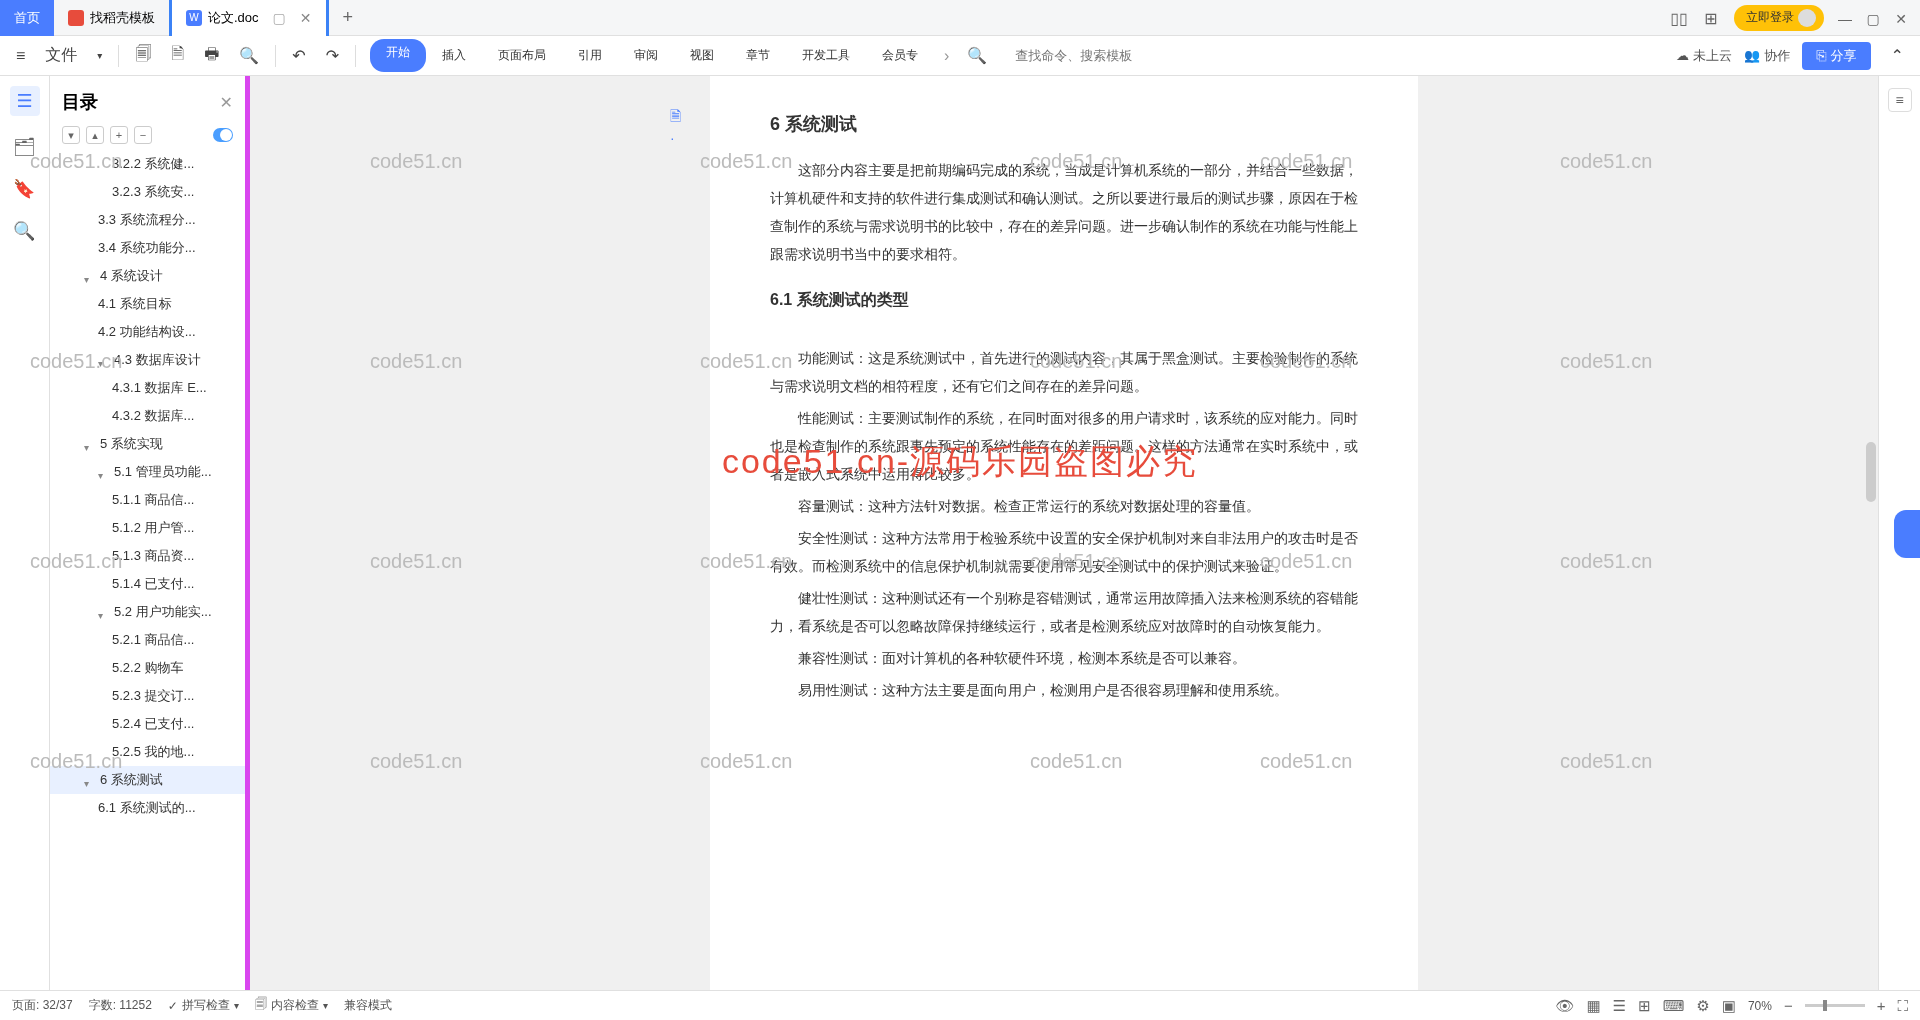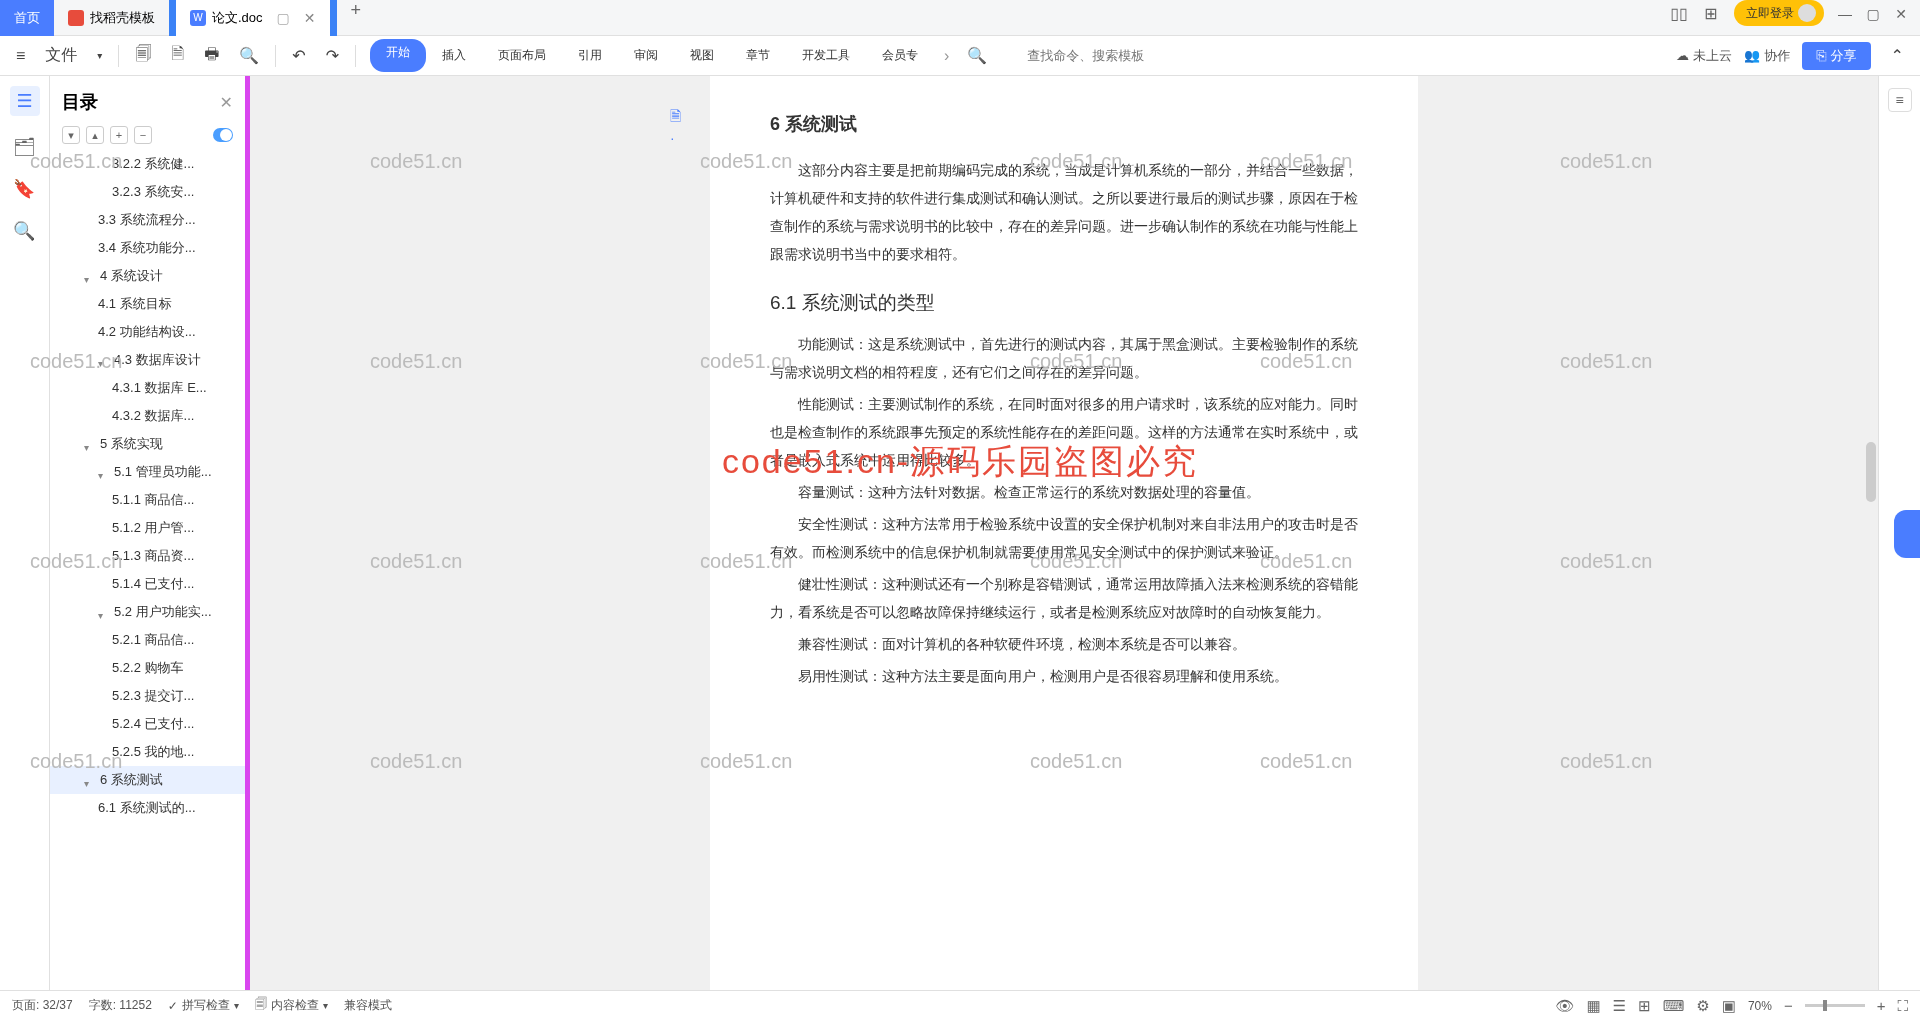--- a/index.html
+++ b/index.html
@@ -1,39 +1,39 @@
 <!DOCTYPE html>
 <html><head>
 <meta charset="utf-8">
 <style>
 *{margin:0;padding:0;box-sizing:border-box;font-family:"Microsoft YaHei",Arial,sans-serif}
 body{background:#fff;overflow:hidden;height:1020px;width:1920px;position:relative}
-.titlebar{height:36px;display:flex;align-items:flex-start;background:#f5f6f7;border-bottom:1px solid #e0e0e0}
-.tab{height:36px;display:flex;align-items:center;padding:0 14px;font-size:13px;cursor:pointer;gap:6px;border-right:7px solid #3b82f6}
+.titlebar{height:36px;display:flex;align-items:center;background:#f5f6f7;border-bottom:1px solid #e0e0e0}
+.tab{height:36px;display:flex;align-items:center;padding:0 14px;font-size:13px;cursor:pointer;gap:6px;border-right:3px solid #3b82f6}
 .tab.home{background:#4a7dff;color:#fff;border:none}
 .tab.active{background:#fff}
 .tab-icon{width:16px;height:16px;display:inline-block}
 .red-icon{background:#e74c3c;border-radius:3px}
 .blue-icon{background:#4a7dff;border-radius:3px;color:#fff;font-size:10px;text-align:center;line-height:16px}
 .tab-close{color:#888;font-size:14px;margin-left:8px}
 .tab-proj{color:#aaa;font-size:14px;margin-left:8px}
 .newtab{padding:0 14px;color:#666;font-size:18px;cursor:pointer}
 .titlebar-right{margin-left:auto;display:flex;align-items:center;gap:14px;padding-right:12px}
 .tb-icon{width:18px;height:18px;color:#666;cursor:pointer;font-size:16px;text-align:center}
 .login-btn{background:#ffc107;border-radius:14px;padding:4px 8px 4px 12px;font-size:12px;color:#333;display:flex;align-items:center;gap:4px;cursor:pointer}
 .avatar{width:18px;height:18px;background:#ddd;border-radius:50%}
 .win-btn{width:14px;height:14px;cursor:pointer;color:#666;font-size:14px;text-align:center}
 .toolbar{height:40px;display:flex;align-items:center;border-bottom:1px solid #e0e0e0;padding:0 8px;gap:4px}
 .tb-btn{padding:6px 8px;cursor:pointer;color:#444;font-size:16px;display:flex;align-items:center}
 .divider{width:1px;height:22px;background:#ddd;margin:0 4px}
 .menu-tabs{display:flex;gap:0;margin-left:6px}
 .menu-tab{padding:8px 16px;font-size:12px;color:#333;cursor:pointer}
 .menu-tab.primary{background:#4a7dff;color:#fff;border-radius:14px;padding:5px 16px}
 .nav-arrow{padding:6px;color:#999;cursor:pointer}
-.search-box{margin-left:24px;border:none;font-size:13px;color:#0369a1;padding:4px;width:140px}
+.search-box{margin-left:12px;border:none;font-size:13px;color:#0369a1;padding:4px;width:140px}
 .toolbar-right{margin-left:auto;display:flex;align-items:center;gap:12px}
 .cloud-item{display:flex;align-items:center;gap:4px;font-size:13px;color:#555;cursor:pointer}
 .share-btn{background:#4a7dff;color:#fff;padding:5px 14px;border-radius:4px;font-size:13px;cursor:pointer;display:flex;align-items:center;gap:4px}
 .main{display:flex;height:calc(100% - 76px - 30px)}
 .leftbar{width:50px;border-right:1px solid #e0e0e0;display:flex;flex-direction:column;align-items:center;padding-top:10px;gap:20px}
 .lb-icon{width:22px;height:22px;cursor:pointer;color:#666;font-size:18px;display:flex;align-items:center;justify-content:center}
 .lb-icon.active{color:#4a7dff;background:#e8f0ff;border-radius:4px;padding:4px;width:30px;height:30px}
 .outline{width:200px;border-right:5px solid #d946ef;overflow-y:auto;padding:8px 0}
 .outline-header{display:flex;align-items:center;padding:6px 12px;justify-content:space-between}
 .outline-title{font-size:18px;font-weight:bold}
@@ -44,21 +44,21 @@
 .ot-live::after{content:"";position:absolute;right:1px;top:1px;width:12px;height:12px;background:#fff;border-radius:50%}
 .outline-item{padding:5px 12px;font-size:13px;color:#333;cursor:pointer;white-space:nowrap;overflow:hidden;text-overflow:ellipsis;display:flex;align-items:flex-end;gap:4px}
 .outline-item.active{background:#e8f0ff}
 .outline-item .chev{color:#888;font-size:10px;width:12px}.pl2{padding-left:34px}.pl3{padding-left:48px}.pl4{padding-left:62px}
 .canvas{flex:1;background:#f0f0f0;overflow:auto;position:relative}
 .page{width:708px;margin:0 auto;background:#fff;padding:30px 0;min-height:100%;position:relative}
 .doc-icons{position:absolute;left:-40px;top:30px;display:flex;flex-direction:column;gap:4px}
 .di{width:20px;height:20px;color:#4a7dff;cursor:pointer;font-size:14px}
 .content{padding:0 60px;font-size:14px;line-height:2;color:#333}
 .h1{font-size:18px;font-weight:bold;margin-bottom:14px}
-.h2{font-size:19px;font-weight:normal;margin:16px 0 8px}
+.h2{font-size:16px;font-weight:bold;margin:16px 0 28px}
 .para{text-indent:2em;margin-bottom:4px}
 .rightbar{width:42px;border-left:1px solid #e0e0e0;display:flex;flex-direction:column;align-items:center;padding-top:12px}
 .rb-icon{width:24px;height:24px;cursor:pointer;color:#666;border:1px solid #ddd;border-radius:4px;display:flex;align-items:center;justify-content:center;font-size:14px}
 .statusbar{height:30px;border-top:1px solid #e0e0e0;display:flex;align-items:center;padding:0 12px;font-size:12px;color:#555;gap:16px}
 .sb-item{display:flex;align-items:center;gap:4px;cursor:pointer}
 .sb-right{margin-left:auto;display:flex;align-items:center;gap:12px}
 .sb-icon{font-size:15px;color:#666;cursor:pointer}
 .side-tab{position:absolute;right:0;top:50%;background:#4a7dff;width:26px;height:48px;border-radius:12px 0 0 12px;cursor:pointer}
 .watermark{position:absolute;color:#bbb;font-size:20px;pointer-events:none;z-index:1;user-select:none}
 .wm-red{position:absolute;left:50%;top:43%;transform:translateX(-50%);color:#e74c3c;font-size:34px;font-weight:500;z-index:5;pointer-events:none;letter-spacing:2px}

